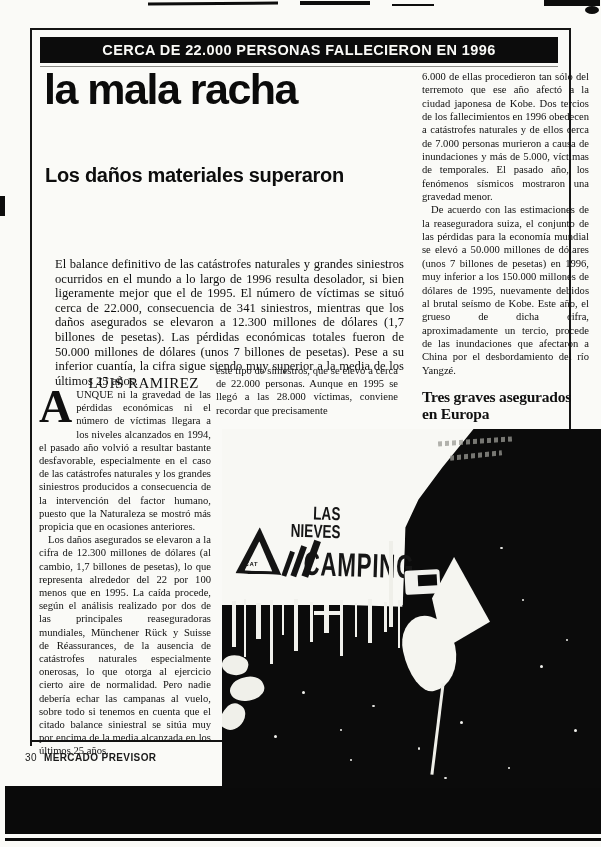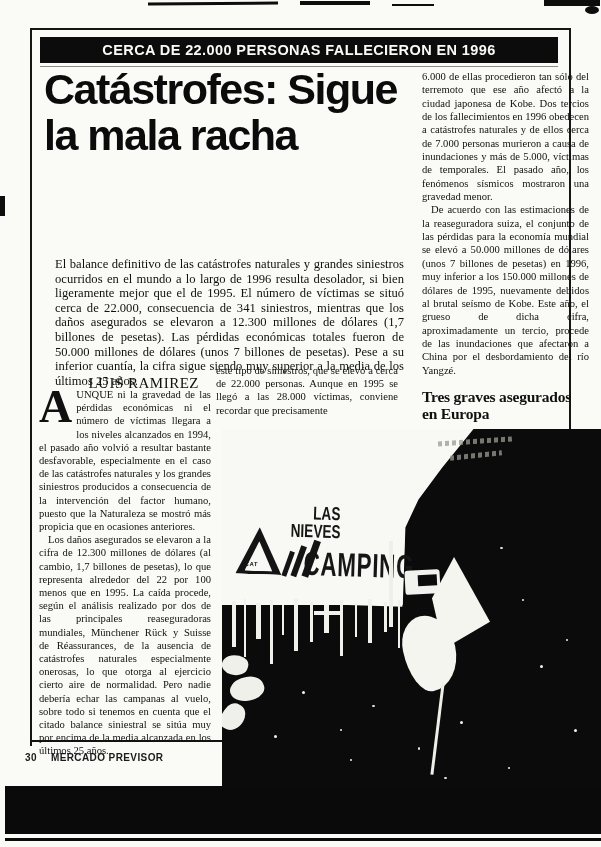--- a/index.html
+++ b/index.html
@@ -36,21 +36,21 @@
   .col2{left:216px;top:364px;width:182px;}
   .col3{left:422px;top:70px;width:167px;line-height:13.35px;}
   .dropcap{float:left;font-weight:bold;font-size:46px;line-height:34px;height:38px;
            margin:2px 4px 0 0;}
   .crosshead{font-weight:bold;font-size:15.5px;line-height:17.5px;text-align:left;
              margin:11px 0 7px 0 !important;letter-spacing:-.2px;}
   .colrule{position:absolute;left:31px;top:740px;width:194px;height:2px;background:#121212;}
   
   .footer{position:absolute;left:25px;top:752px;font-family:"Liberation Sans",sans-serif;
           font-size:10px;letter-spacing:.4px;color:#1a1a1a;}
-  .footer .pg{font-weight:bold;margin-right:14px;}
+  .footer .pg{font-weight:normal;margin-right:7px;}
   .footer .mag{font-weight:bold;}
   
   .photo{position:absolute;left:222px;top:429px;width:379px;height:359px;background:#0b0b0b;
          overflow:hidden;z-index:5;}
   .sky{position:absolute;left:0;top:0;width:262px;height:176px;background:#f8f8f4;
        clip-path:polygon(0 0,96% 0,84% 22%,75% 40%,70% 56%,69% 100%,0 100%);}
   .scribble{position:absolute;height:5px;opacity:.75;
      background:repeating-linear-gradient(90deg,#9a9a94 0 4px,transparent 4px 7px);}
   
   .sign{position:absolute;left:6px;top:74px;width:176px;height:101px;background:#f8f8f4;
@@ -97,25 +97,25 @@
   <div class="noise" style="left:0;top:196px;width:5px;height:20px;"></div>
 
   <div class="frame"></div>
 
   <div class="kicker">
     <span>CERCA DE 22.000 PERSONAS FALLECIERON EN 1996</span>
   </div>
   <div class="hairline"></div>
 
   <h1 class="headline" style="margin:0;">
-    <span style="display:block;">Catástrofes: Sigue</span>
     <span style="display:block;">la mala racha</span>
   </h1>
 
   <div class="subhead">
+    <span style="display:block;">Los daños materiales superaron</span>
   </div>
 
   <p class="lead">El balance definitivo de las catástrofes naturales y grandes siniestros ocurridos en el mundo a lo largo de 1996 resulta desolador, si bien ligeramente mejor que el de 1995. El número de víctimas se situó cerca de 22.000, consecuencia de 341 siniestros, mientras que los daños asegurados se elevaron a 12.300 millones de dólares (1,7 billones de pesetas). Las pérdidas económicas totales fueron de 50.000 millones de dólares (unos 7 billones de pesetas). Pese a su inferior cuantía, la cifra sigue siendo muy superior a la media de los últimos 25 años.</p>
 
   <div class="byline">LUIS RAMIREZ</div>
 
   <div class="col col1">
     <p><span class="dropcap">A</span><span>UNQUE ni la gravedad de las pérdidas económicas ni el número de víctimas llegara a los niveles alcanzados en 1994, el pasado año volvió a resultar bastante desfavorable, especialmente en el caso de las catástrofes naturales y los grandes siniestros producidos a consecuencia de la intervención del factor humano, puesto que la Naturaleza se mostró más propicia que en ocasiones anteriores.</span></p>
     <p class="ind">Los daños asegurados se elevaron a la cifra de 12.300 millones de dólares (al cambio, 1,7 billones de pesetas), lo que representa alrededor del 22 por 100 menos que en 1995. La caída procede, según el análisis realizado por dos de las principales reaseguradoras mundiales, Münchener Rück y Suisse de Réassurances, de la ausencia de catástrofes naturales especialmente onerosas, lo que otorga al ejercicio cierto aire de normalidad. Pero nadie debería echar las campanas al vuelo, sobre todo si tenemos en cuenta que el citado balance siniestral se sitúa muy por encima de la media alcanzada en los últimos 25 años.</p>
   </div>

